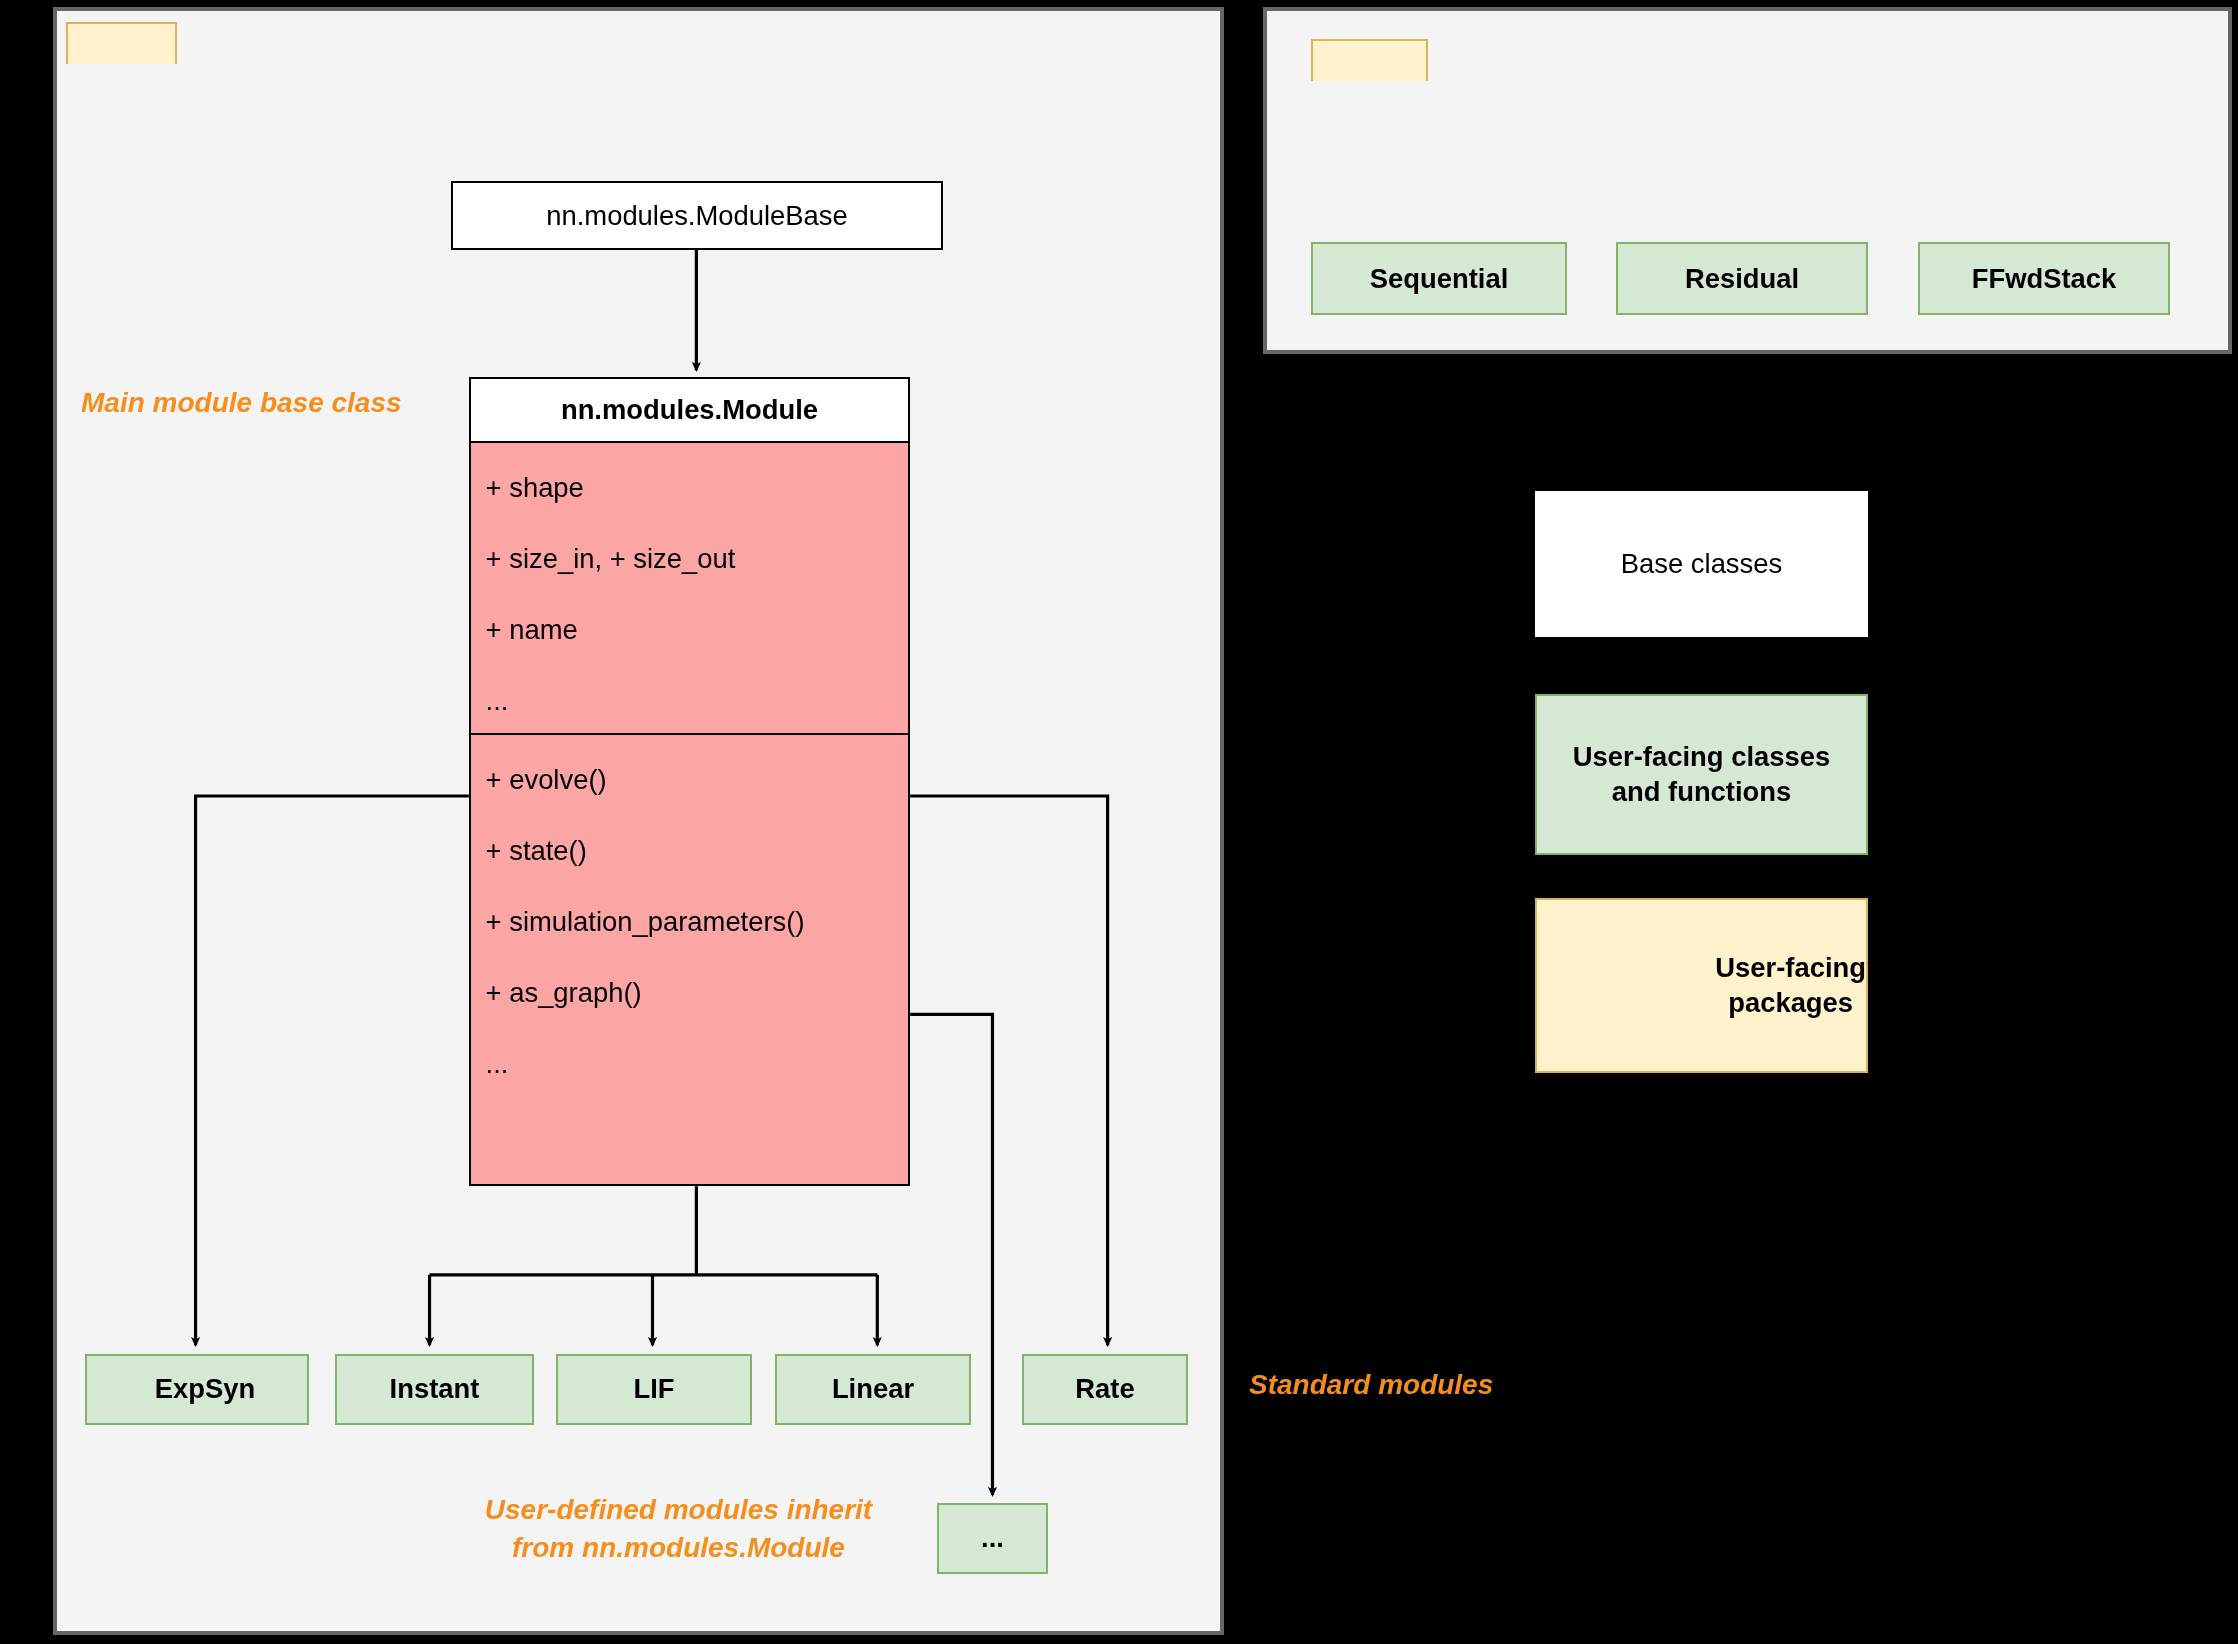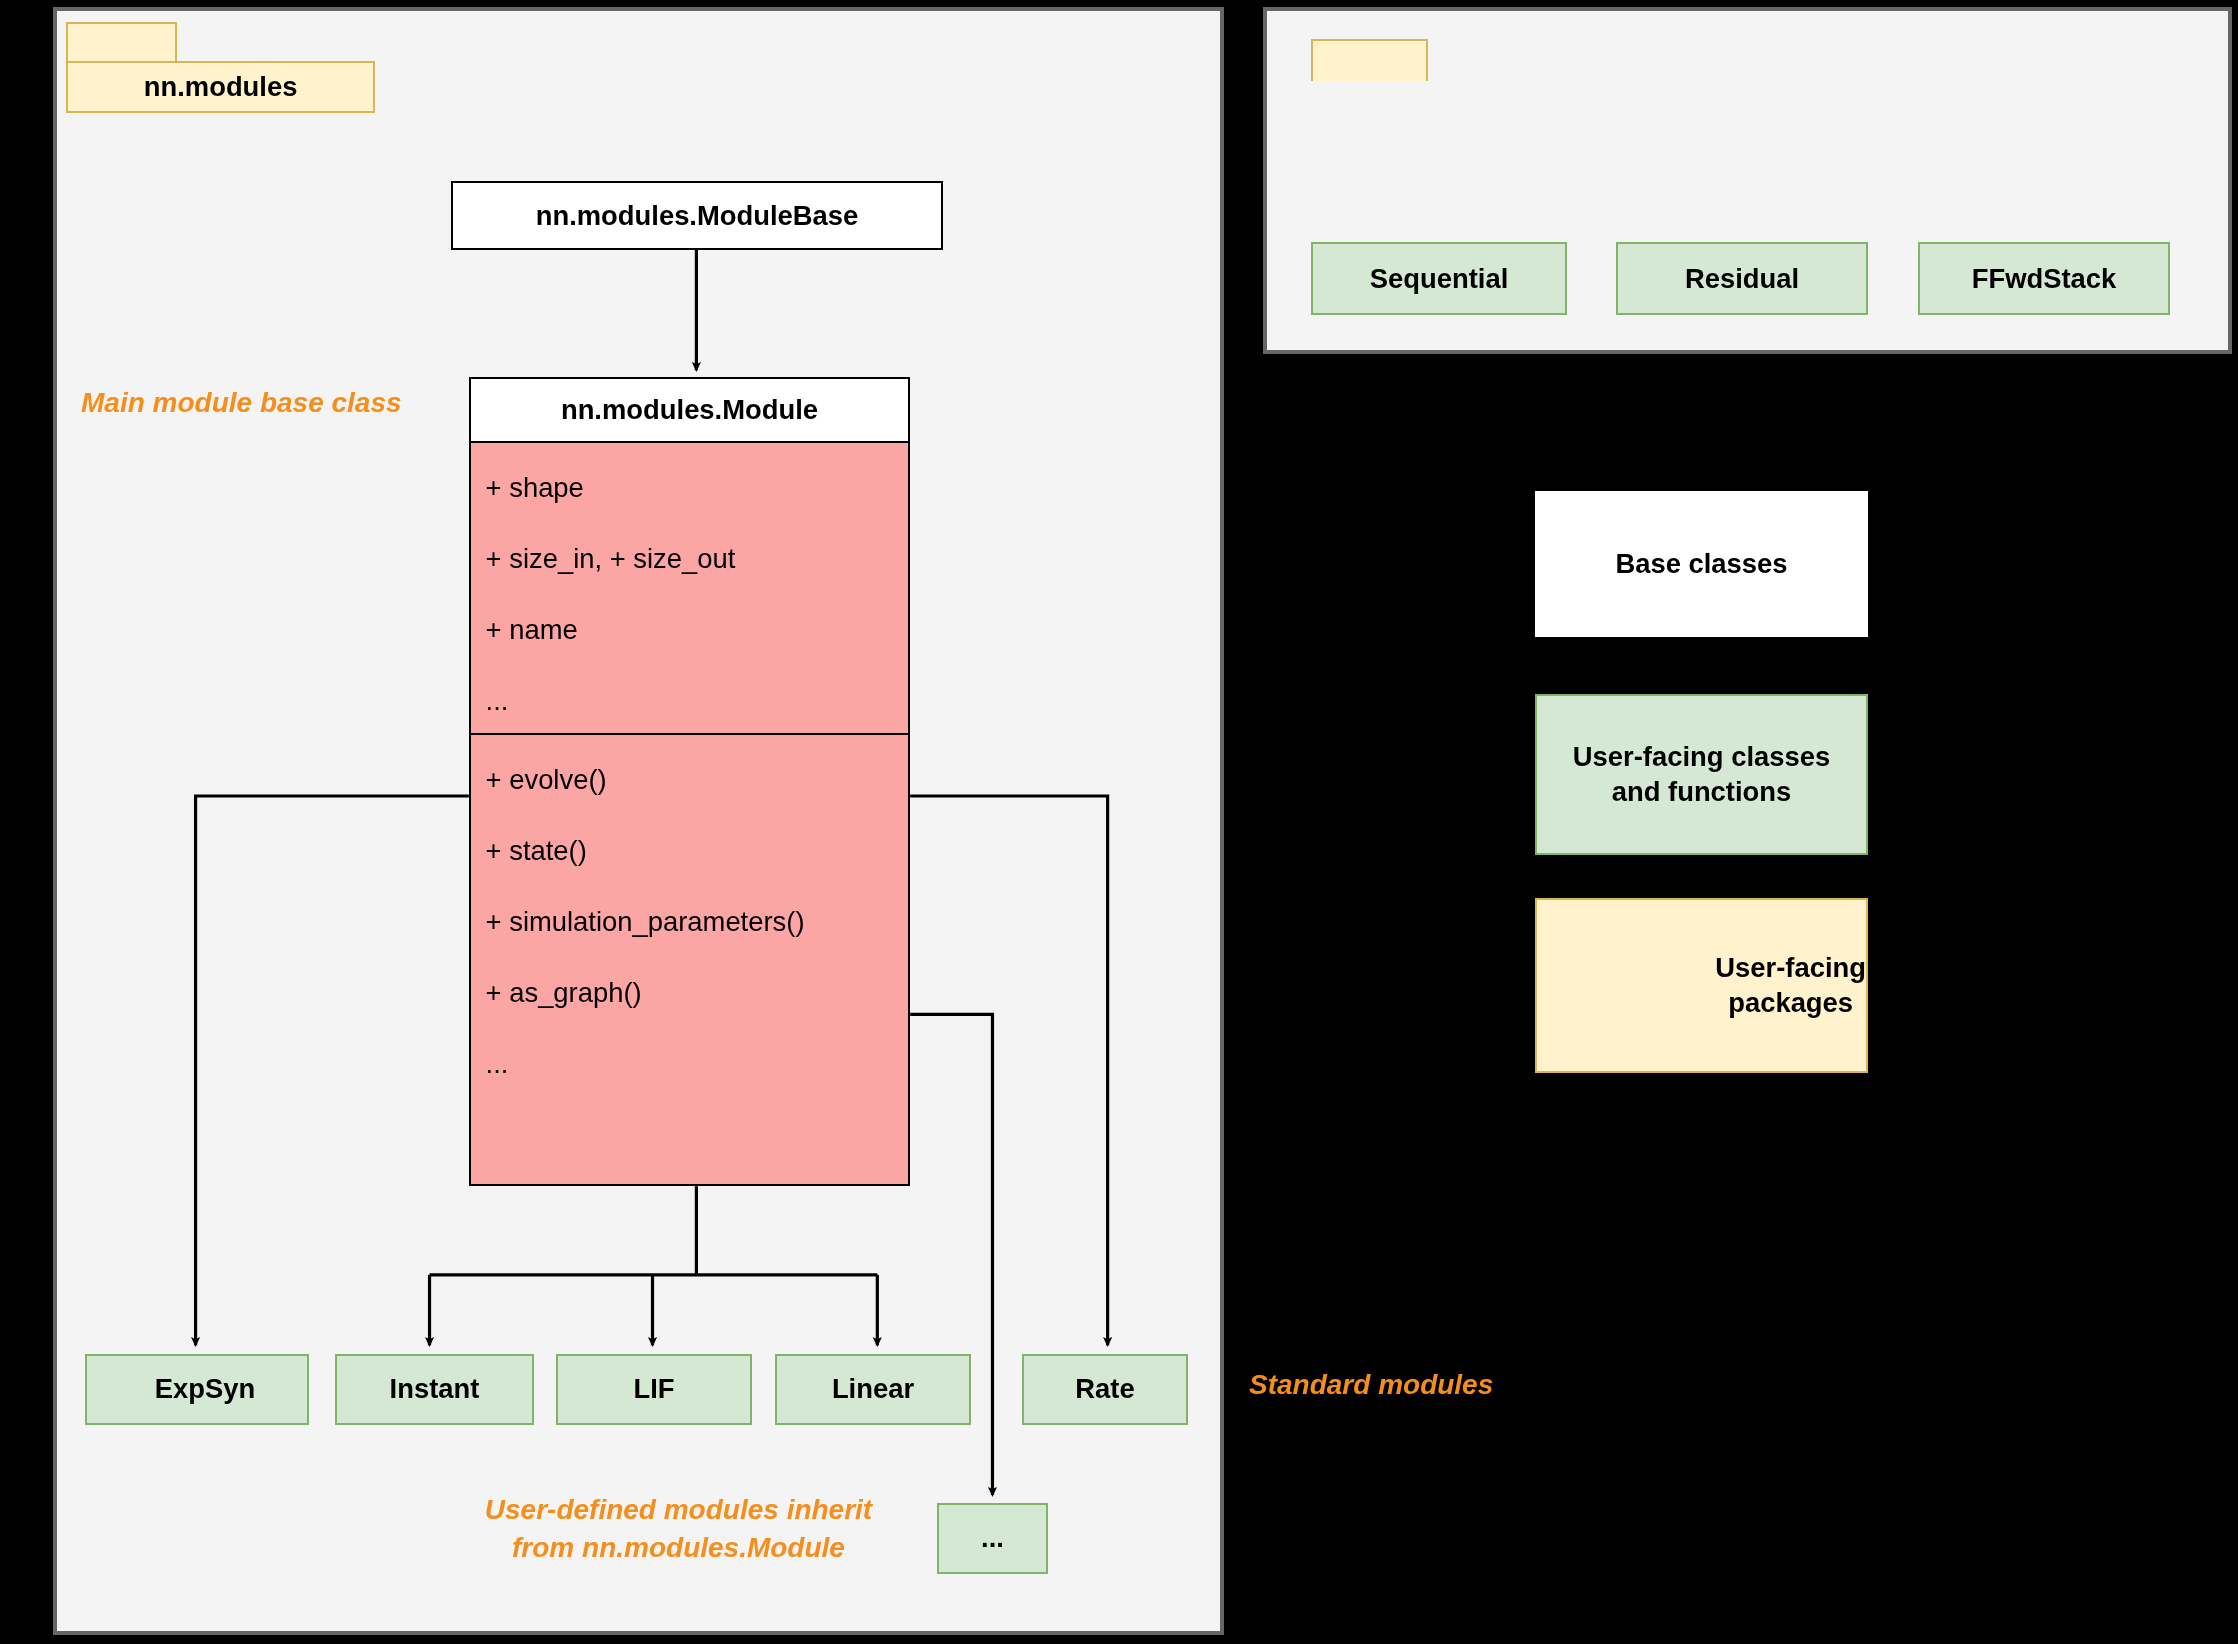--- a/index.html
+++ b/index.html
@@ -22,21 +22,21 @@
     position:absolute;left:0;top:39px;right:0;bottom:0;
     background:#fff2cc;border:2.7px solid #d6b656;box-sizing:border-box;
     display:flex;align-items:center;justify-content:center;
   }
   .pkg .body span{font-weight:bold;font-size:27.4px;color:#000;}
 
   
   .clsbox{
     position:absolute;background:#ffffff;border:2.7px solid #000000;box-sizing:border-box;
     display:flex;align-items:center;justify-content:center;
-    font-weight:bold;font-size:27.4px;color:#000;
+    font-weight:normal;font-size:27.4px;color:#000;
   }
 
   
   .greenbox{
     position:absolute;background:#d5e8d4;border:2.7px solid #82b366;box-sizing:border-box;
     display:flex;align-items:center;justify-content:center;
     font-weight:bold;font-size:27.4px;color:#000;text-align:center;line-height:1.25;
   }
   
   .yellowbox{
@@ -72,23 +72,20 @@
 </style>
 </head>
 <body>
 
 <div id="root">
 
   <div class="panel" id="panel-modules">
 
     <div class="pkg" style="left:9.1px;top:11px;width:309px;height:91px;">
       <div class="tab" style="width:111px;"></div>
-      <div class="body">
-        <span>nn.modules</span>
-      </div>
     </div>
 
     <div class="note" style="left:24px;top:373px;">Main module base class</div>
 
     <div class="note" style="left:393px;top:1480px;text-align:center;width:457px;">User-defined modules inherit
 from nn.modules.Module</div>
   </div>
 
   <div class="clsbox" style="left:451px;top:181px;width:492px;height:69px;">
     <span>nn.modules.ModuleBase</span>

